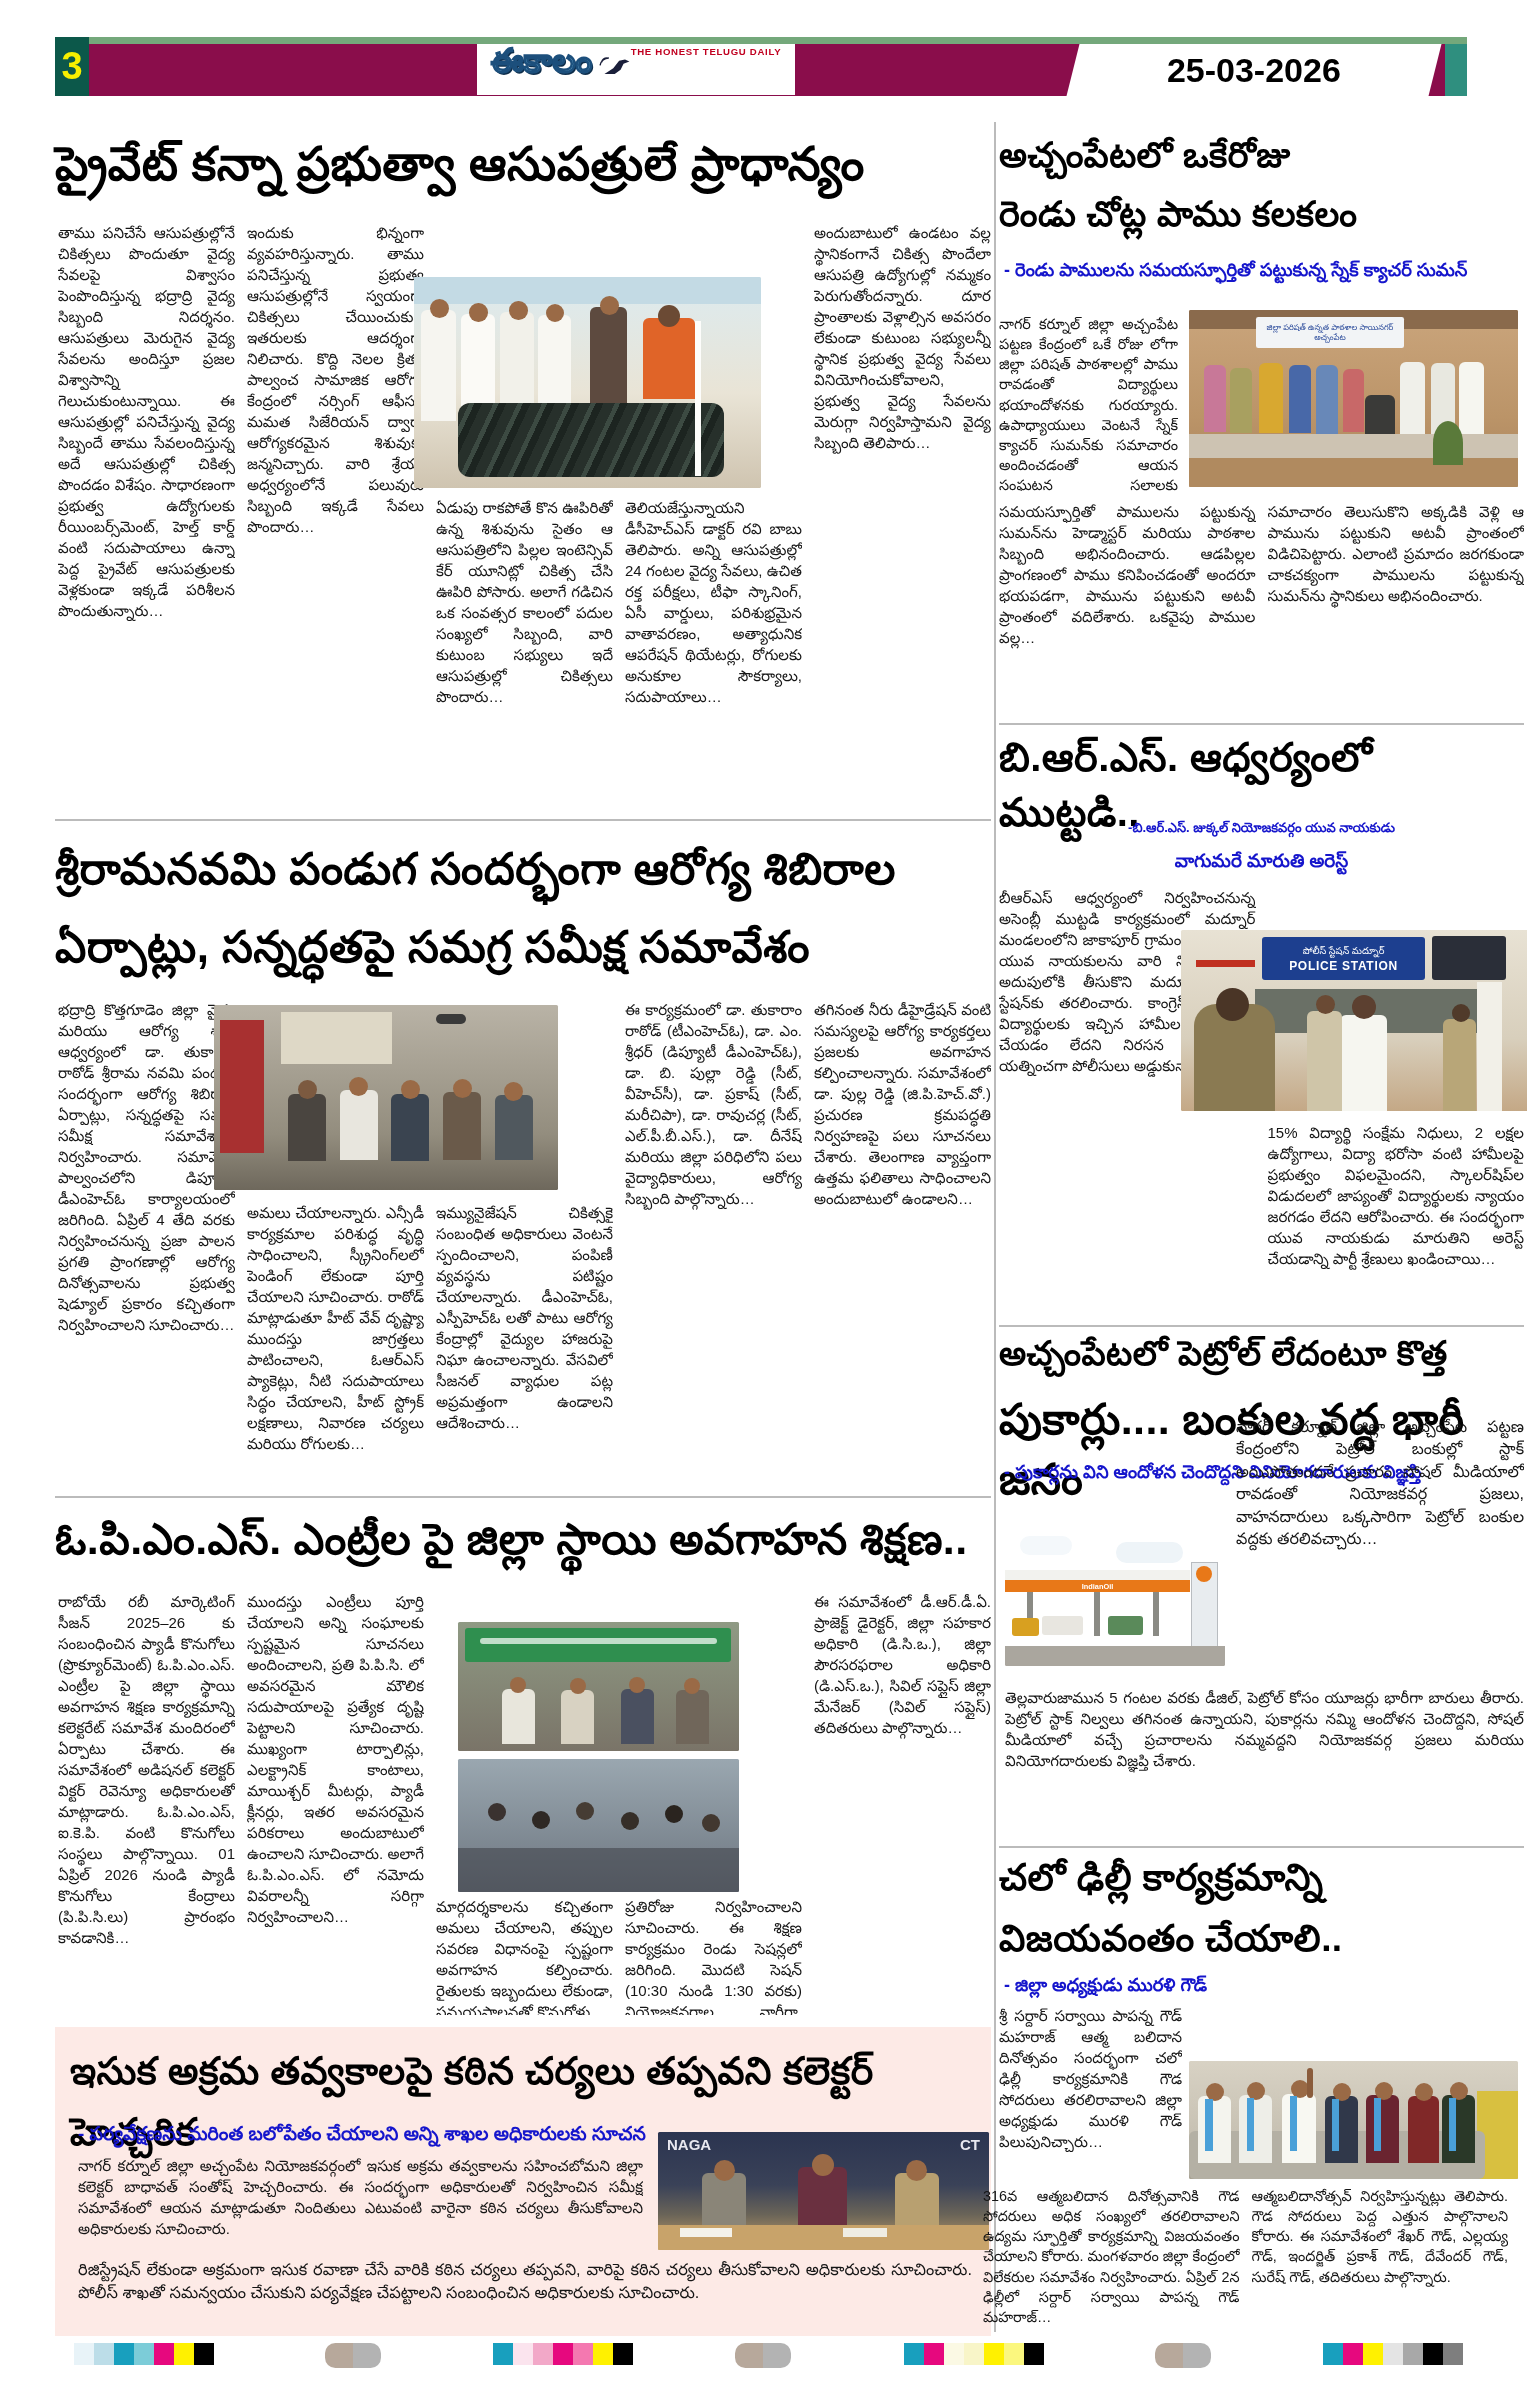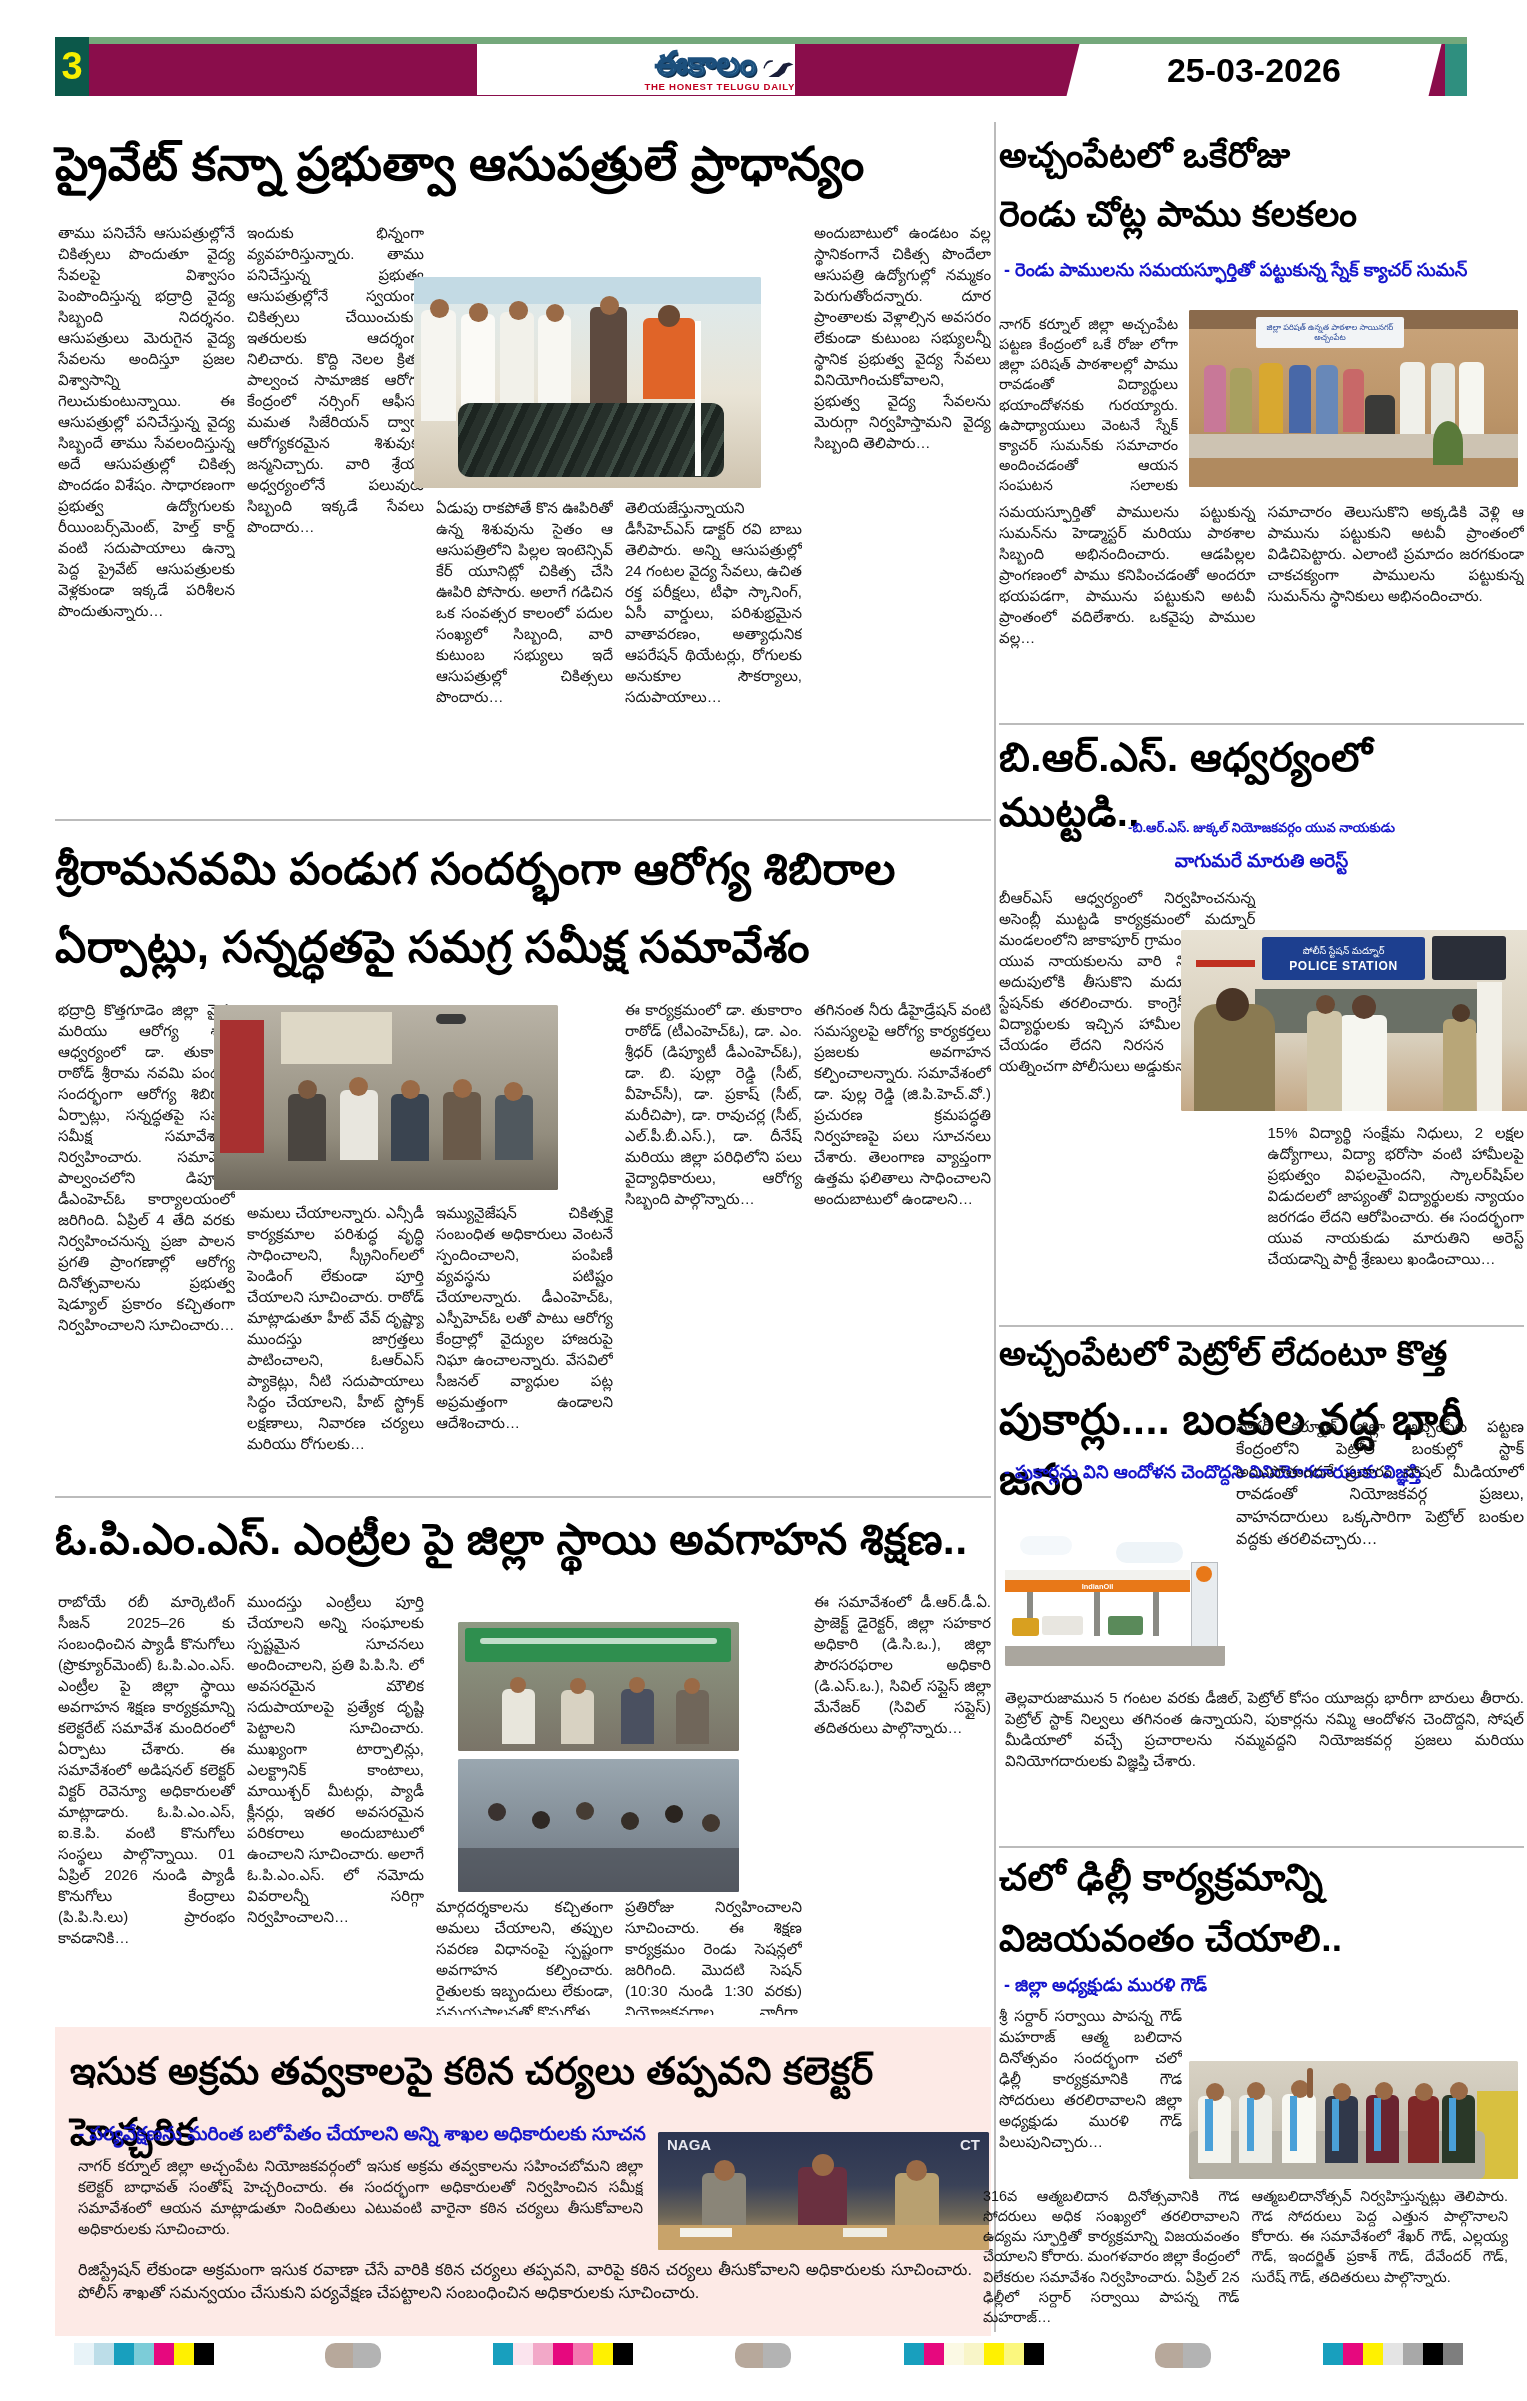--- a/index.html
+++ b/index.html
@@ -13,22 +13,22 @@
   .col{flex:1;overflow:hidden;}
   .photo{position:absolute;overflow:hidden;border-radius:1.5px;}
   .ph-shape{position:absolute;}
   .divider-h{position:absolute;height:1.5px;background:#bbb;}
   .divider-v{position:absolute;width:1.5px;background:#bbb;}
   
   .mast-bar{position:absolute;background:#8a0d4b;}
   .mast-green{position:absolute;background:#74a87b;}
   .pagenum-box{position:absolute;background:#0c584a;color:#f7ef00;font-weight:bold;
                display:flex;align-items:center;justify-content:center;font-size:38px;}
-  .logo-box{position:absolute;background:#ffffff;display:flex;flex-direction:column;
-            align-items:flex-end;justify-content:center;}
+  .logo-box{position:absolute;background:#ffffff;display:flex;flex-direction:row;
+            align-items:flex-start;justify-content:center;}
   .logo-title{font-size:33px;font-weight:bold;color:#7cc4e6;-webkit-text-stroke:1.5px #1c4f7c;
               text-shadow:1.5px 1.5px 0 #0e2d4a;line-height:1;}
   .logo-tag{font-size:9.6px;font-weight:bold;color:#c00020;letter-spacing:0.7px;margin-top:1.5px;}
   .date-plate{position:absolute;background:#ffffff;transform:skewX(-14deg);
               display:flex;align-items:center;justify-content:center;}
   .date-text{transform:skewX(14deg);font-weight:bold;font-size:34px;color:#000;}
   .teal-block{position:absolute;background:#2f8f7f;}
   .pink-panel{position:absolute;background:#fdeae6;}
   .figure{position:absolute;border-radius:6px 6px 0 0;}
   .head{position:absolute;border-radius:50%;background:#9a6a46;}

